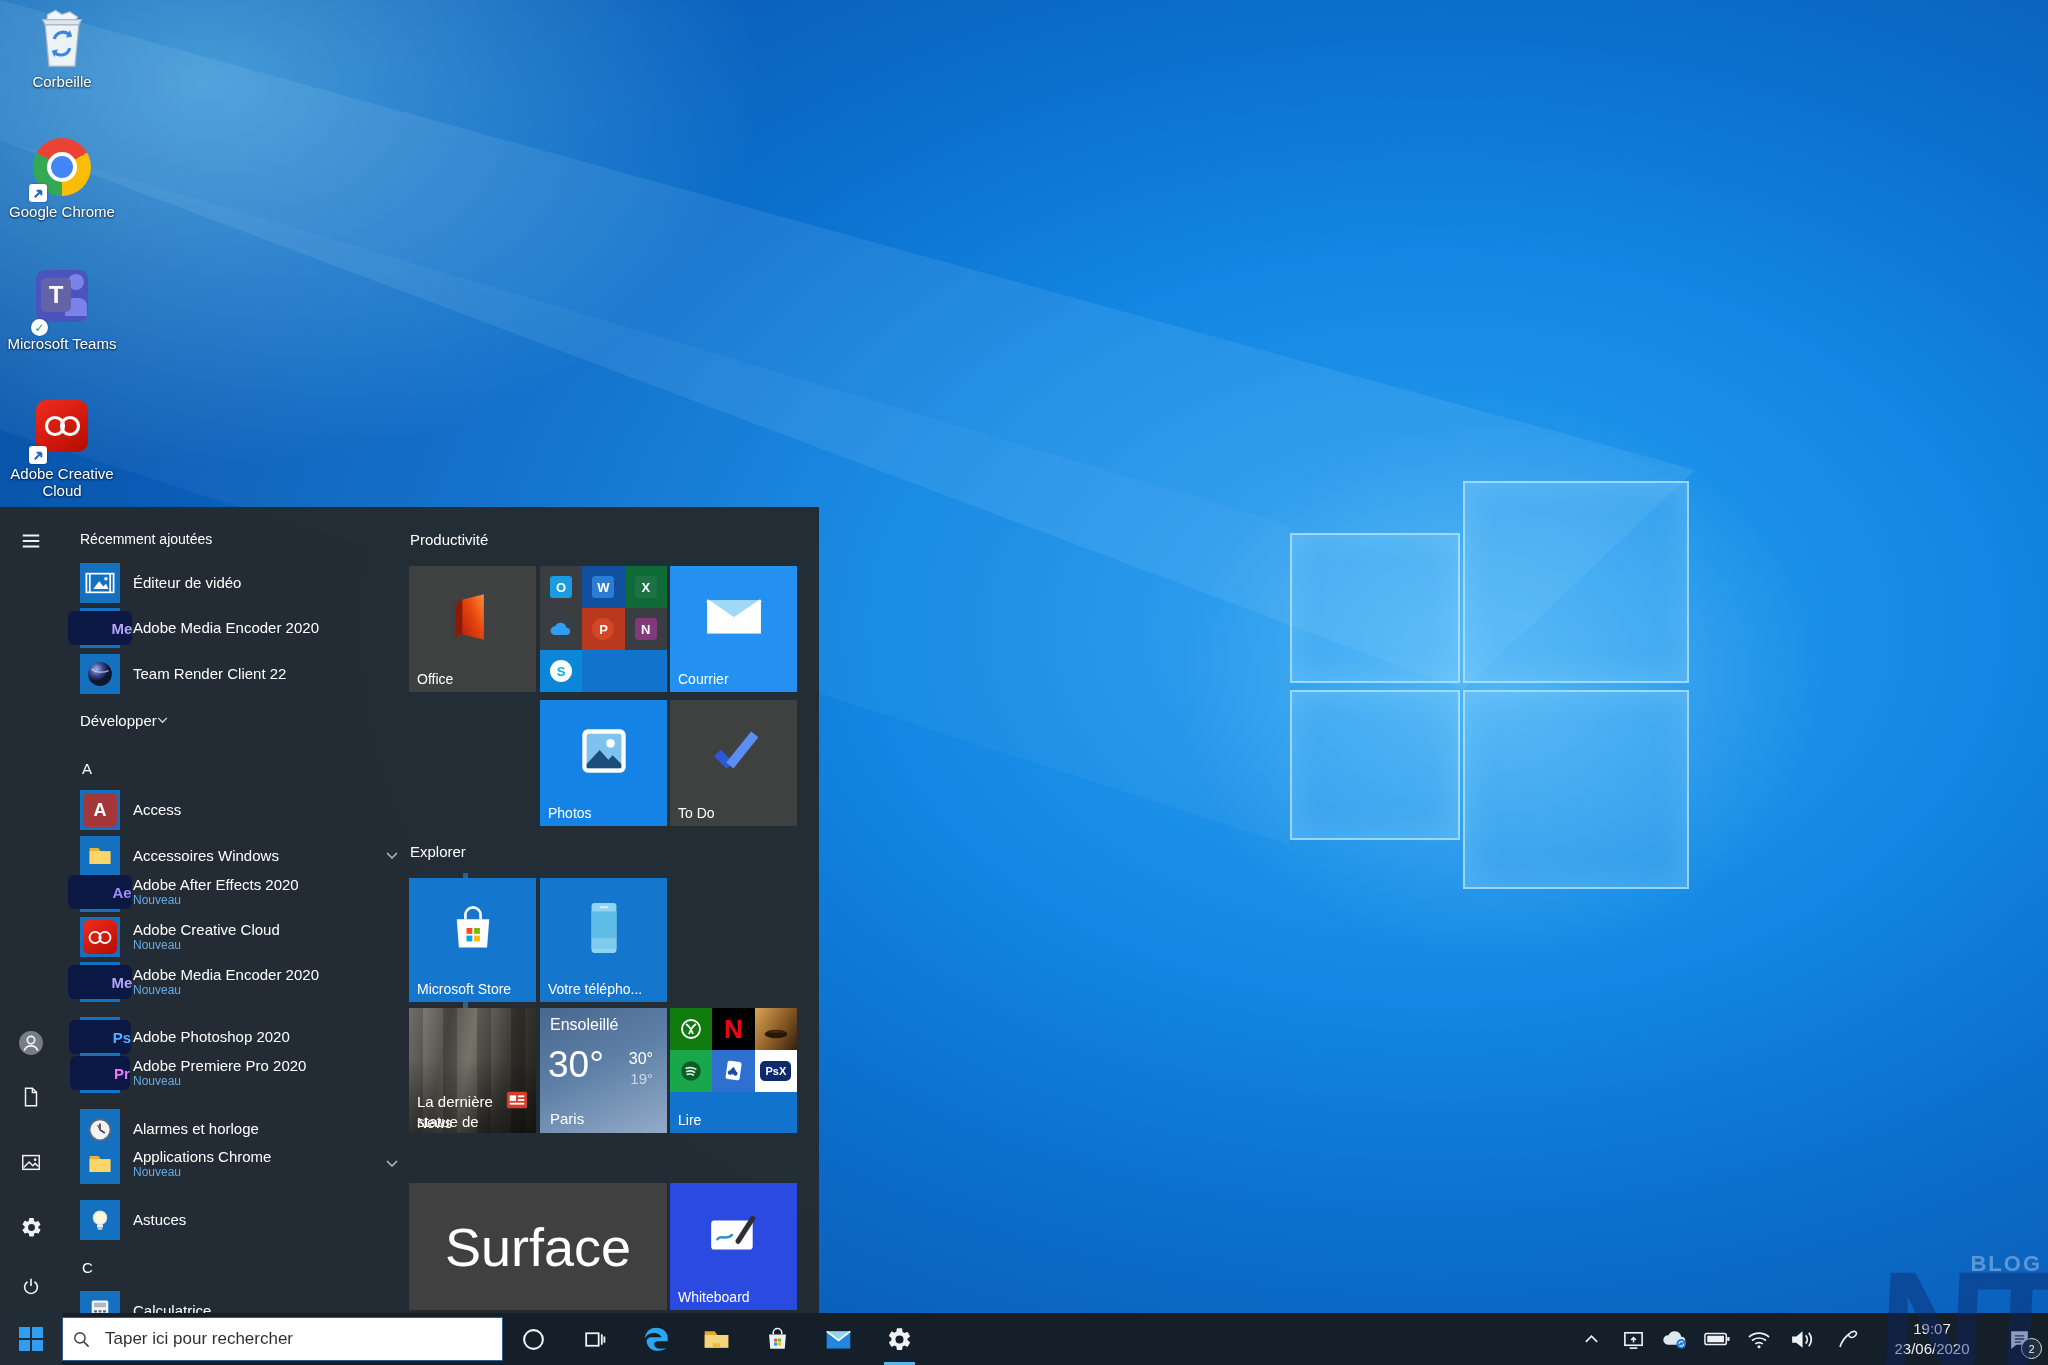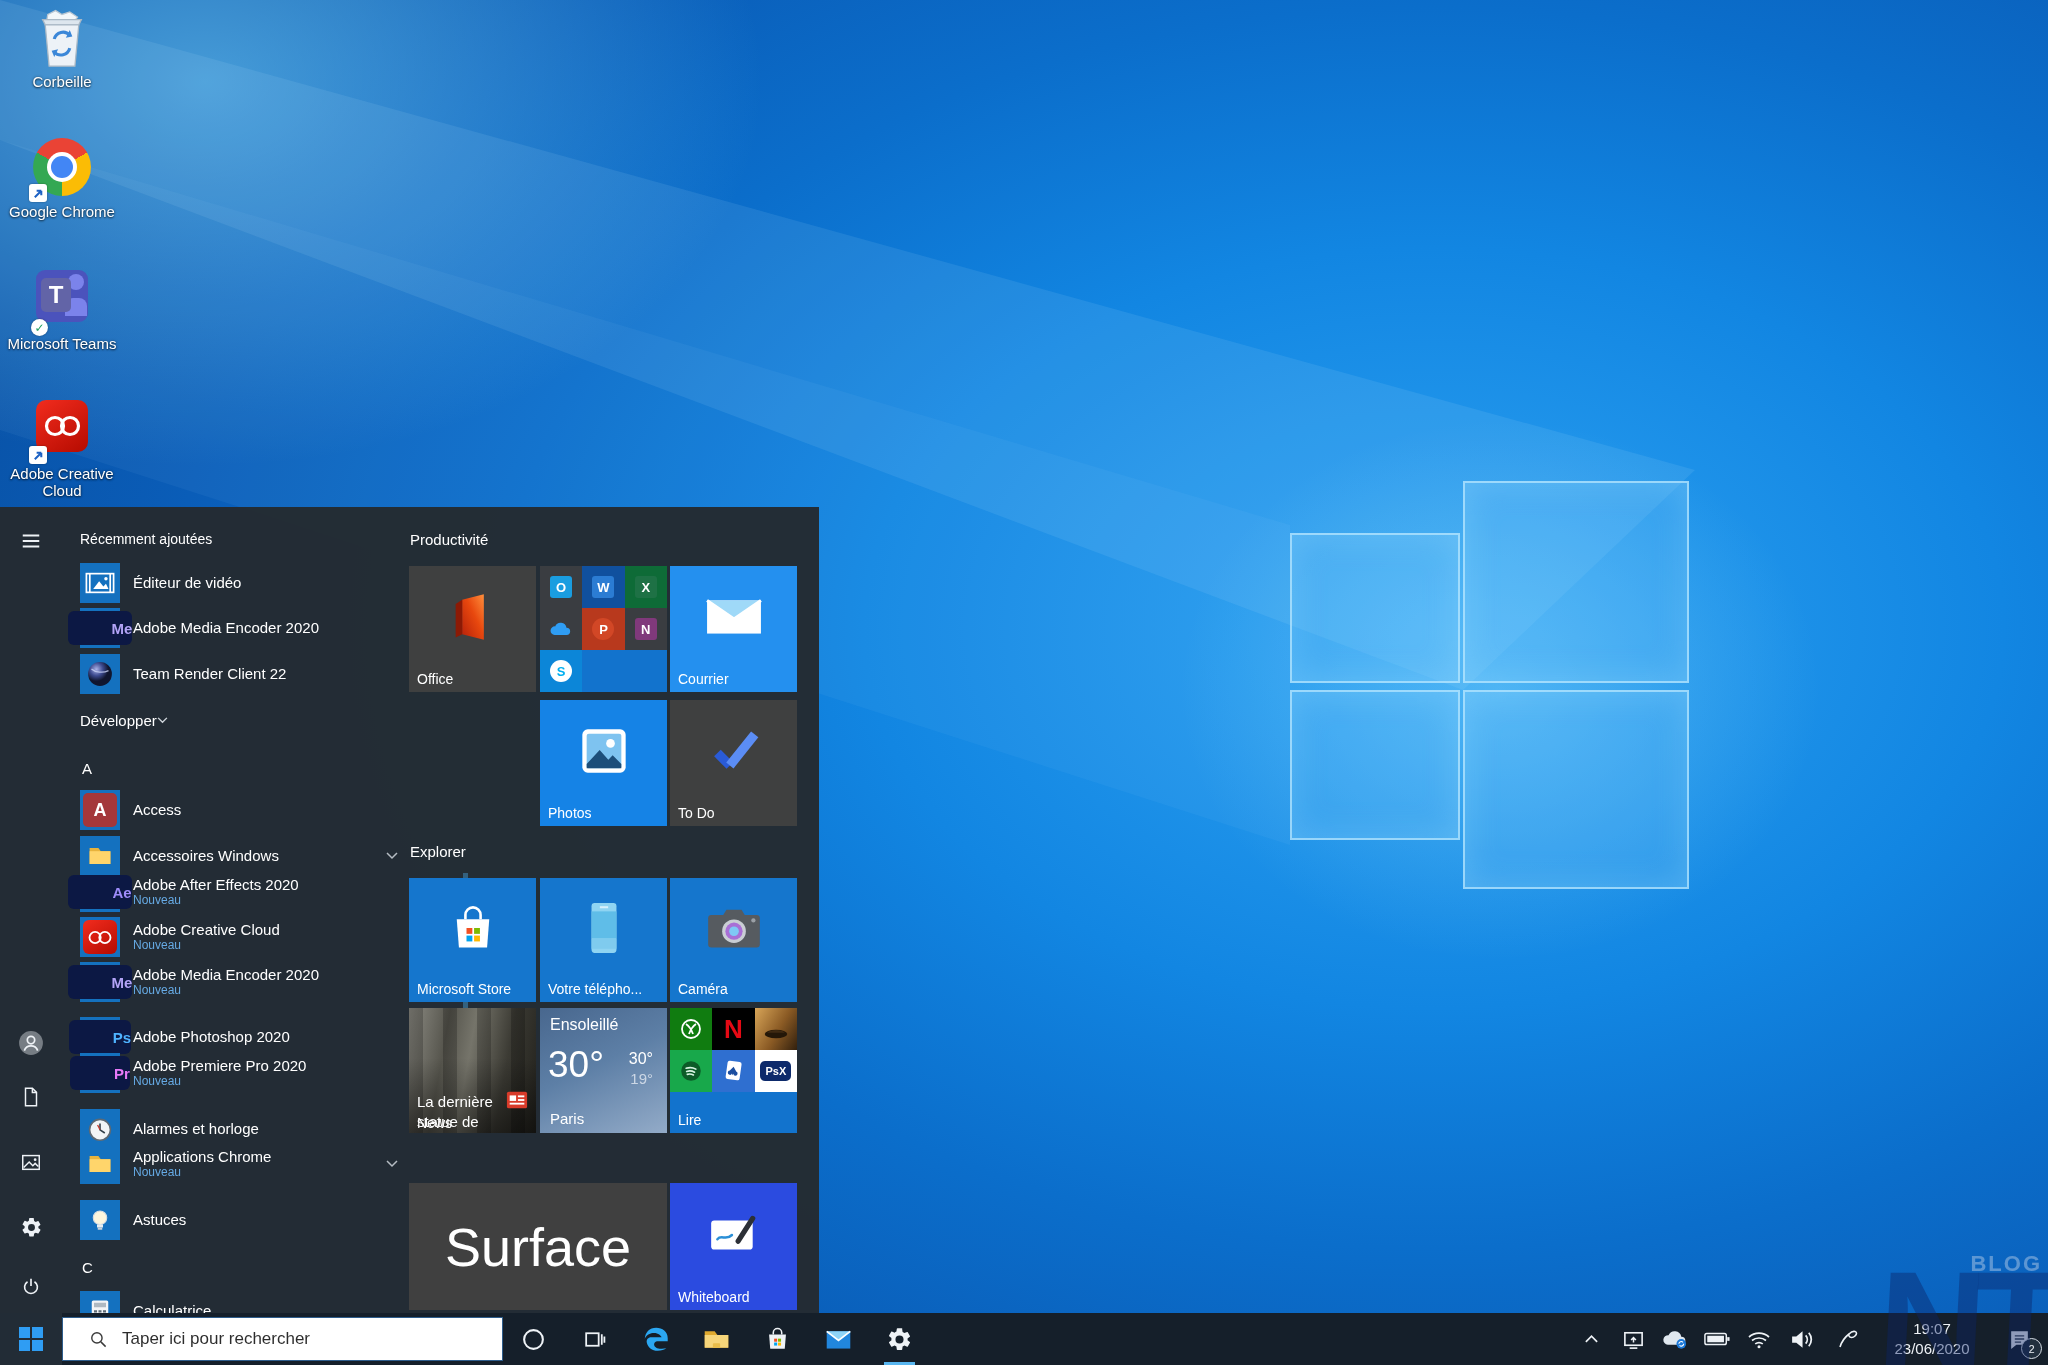--- a/index.html
+++ b/index.html
@@ -99,21 +99,21 @@
   .t-surface{background:#404040;display:flex;align-items:center;justify-content:center;}
   .surface-text{font-size:54px;font-weight:300;letter-spacing:0px;}
   .t-whiteboard{background:#2b4be0;}
   
   .taskbar{position:absolute;left:0;top:1313px;width:2048px;height:52px;background:#151f2a;z-index:30;
     display:flex;align-items:center;color:#eef2f6;}
   .tb-start{width:62px;height:52px;display:flex;align-items:center;justify-content:center;background:rgba(255,255,255,.06);}
   .win-grid{display:grid;grid-template-columns:11px 11px;grid-template-rows:11px 11px;gap:2px;}
   .win-grid span{background:#2f9df3;}
   .tb-search{width:441px;height:44px;background:#fff;border:1px solid #2e5d8c;display:flex;align-items:center;
-    gap:12px;padding:0 26px;box-sizing:border-box;}
+    gap:12px;padding:0 9px;box-sizing:border-box;}
   .tb-search input{border:0;outline:0;flex:1;font-size:17px;color:#1b1b1b;font-family:inherit;background:transparent;}
   .tb-search input::placeholder{color:#1b1b1b;opacity:.92;}
   .tb-slot{width:61px;height:52px;display:flex;align-items:center;justify-content:center;position:relative;}
   .run-line{position:absolute;left:15px;bottom:0;width:31px;height:3px;background:#58b6f0;}
   .tray{margin-left:auto;display:flex;align-items:center;height:52px;}
   .tray-btn{width:42px;height:52px;display:flex;align-items:center;justify-content:center;position:relative;}
   .tb-clock{width:116px;text-align:center;font-size:15px;line-height:1.35;}
   .tb-action{width:58px;height:52px;display:flex;align-items:center;justify-content:center;position:relative;}
   .badge{position:absolute;right:6px;bottom:6px;width:19px;height:19px;border-radius:50%;background:#22303d;
     border:1.5px solid #d7dee5;font-size:11px;display:flex;align-items:center;justify-content:center;}
@@ -532,33 +532,20 @@
         <svg viewBox="0 0 32 52" width="34" height="54">
             <rect x="4" y="2" width="24" height="48" rx="3" fill="#8fd4f2"></rect>
             <rect x="4" y="10" width="24" height="26" fill="#5fbde8"></rect>
             <rect x="4" y="36" width="24" height="10" fill="#7fcbee"></rect>
             <rect x="12" y="5" width="8" height="2" fill="#d6f1fc"></rect>
           </svg>
       </div>
       <span class="tile-label">Votre télépho...</span>
     </div>
 
-    <div class="tile" style="left:261px;top:371px;height:124px">
-      <div class="tile-icon-center">
-        <svg viewBox="0 0 52 40" width="56" height="44">
-            <rect x="2" y="8" width="48" height="30" rx="3" fill="#565b60"></rect>
-            <path d="M16 8l3-5h14l3 5z" fill="#565b60"></path>
-            <circle cx="26" cy="23" r="11" fill="#c9ced4"></circle>
-            <circle cx="26" cy="23" r="8" fill="#a86fd6"></circle>
-            <circle cx="26" cy="23" r="4.5" fill="#7fc8f5"></circle>
-            <circle cx="44" cy="13" r="2" fill="#9aa0a6"></circle>
-          </svg>
-      </div>
-      <span class="tile-label">Caméra</span>
-    </div>
 
     <div class="tile t-news" style="left:0;top:501px;height:125px">
       <div class="news-shade"></div>
       <div class="news-headline">
         <div>La dernière</div>
         <div>statue de</div>
         <div>Pétain a-t-elle</div>
       </div>
       <span class="tile-label news-label">News</span>
       <svg style="position:absolute;right:8px;bottom:22px" viewBox="0 0 24 24" width="22" height="22">

